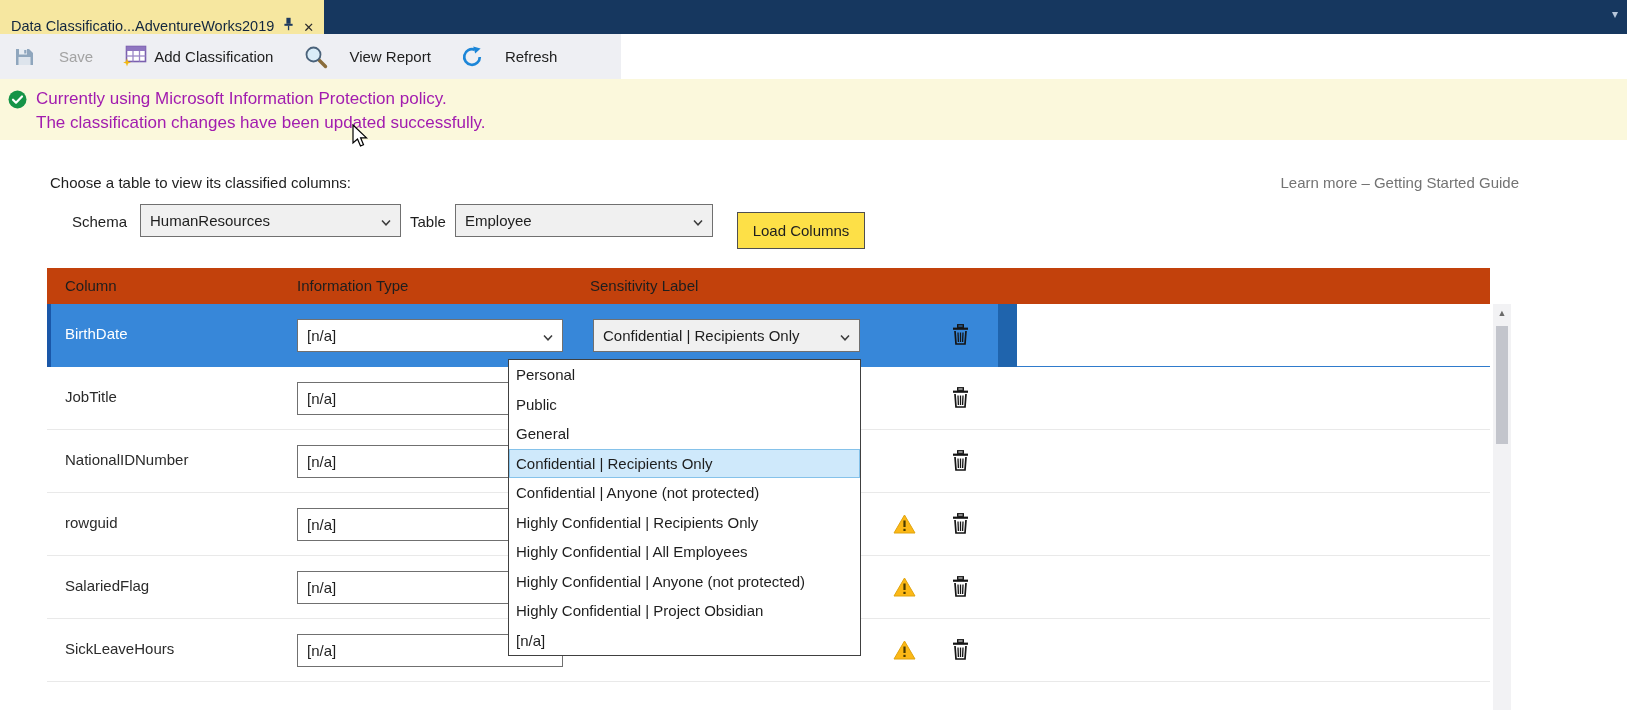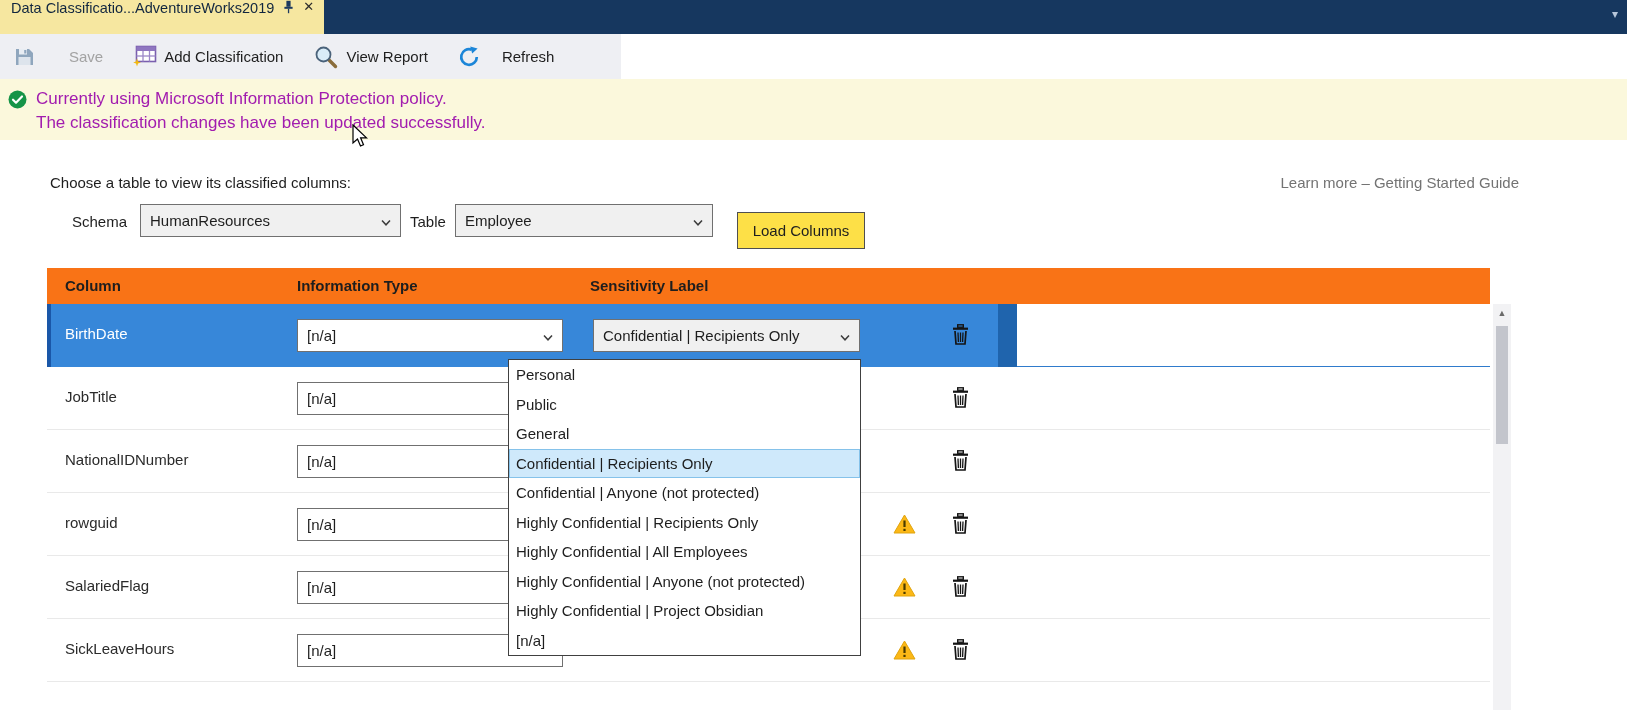--- a/index.html
+++ b/index.html
@@ -2,33 +2,33 @@
 <html><head>
 <meta charset="utf-8">
 <style>
   *{box-sizing:border-box;margin:0;padding:0}
   html,body{width:1627px;height:710px}
   body{position:relative;overflow:hidden;background:#fff;color:#1e1e1e;
        font-family:"Liberation Sans","DejaVu Sans",sans-serif;font-size:15px}
 
   
   .tabstrip{position:absolute;left:0;top:0;width:1627px;height:34px;background:#16375f}
-  .doc-tab{position:absolute;left:0;top:0;height:34px;display:flex;align-items:flex-start;gap:9px;
+  .doc-tab{position:absolute;left:0;top:0;height:34px;display:flex;align-items:flex-end;gap:9px;
            background:#f6e7a0;padding:0 10px 0 11px;font-size:14.5px;color:#11263f}
   .tab-close{font-size:13px;color:#2b2b2b;line-height:1}
   .strip-chevron{position:absolute;right:9px;top:8px;color:#b7c6da;font-size:12px;line-height:1}
 
   
   .toolbar{position:absolute;left:0;top:34px;width:1627px;height:45px;background:#fff}
   .toolbar-inner{width:621px;height:45px;background:#eeeff3;display:flex;align-items:center}
   .tb-btn{display:flex;align-items:center;height:100%;cursor:default;white-space:nowrap}
   .tb-btn .ic{display:flex;align-items:center}
-  .tb-save{padding:0 15px 0 14px;gap:34px}
+  .tb-save{padding:0 15px 0 14px;gap:24px}
   .tb-add{padding:0 15px;gap:6px}
-  .tb-view{padding:0 14px 0 16px;gap:8px}
+  .tb-view{padding:0 14px 0 16px;gap:21px}
   .tb-refresh{padding:0 13px 0 16px;gap:22px}
   .tb-label{font-size:15px;color:#1e1e1e}
   .tb-label.disabled{color:#a3a3a3}
 
   
   .banner{position:absolute;left:0;top:79px;width:1627px;height:61px;background:#fbf8dc;
           display:flex;gap:9px;padding:8px 0 0 8px}
   .banner .ic{margin-top:3px}
   .banner-text{font-size:17px;line-height:24px;color:#a21caf}
 
@@ -40,21 +40,21 @@
   .combo{background:#f0f0f0;border:1px solid #707070;display:flex;align-items:center;
          justify-content:space-between;padding:12px 9px;font-size:15px;cursor:default}
   .combo.white{background:#fff}
   .combo-schema{position:absolute;left:140px;top:204px;width:261px;height:33px}
   .combo-table{position:absolute;left:455px;top:204px;width:258px;height:33px}
   .btn-load{position:absolute;left:737px;top:212px;width:128px;height:37px;background:#fde047;
             border:1px solid #4f4f4f;display:flex;align-items:center;justify-content:center;cursor:default}
 
   
   .grid{position:absolute;left:47px;top:268px;width:1443px}
-  .grid-header{position:relative;height:36px;background:#f97316;font-weight:bold}
+  .grid-header{position:relative;height:36px;background:#c2410c;font-weight:normal}
   .gh{position:absolute;top:9px}
   .gh.c1{left:18px}.gh.c2{left:250px}.gh.c3{left:543px}
   .grid-row{position:relative;height:63px;border-bottom:1px solid #e9e9e9;background:#fff}
   .grid-row.selected{border-bottom:1px solid #2f7bcc}
   .sel-bg{position:absolute;left:0;top:0;width:951px;height:63px;background:#3787d9}
   .sel-accent{position:absolute;left:0;top:0;width:4px;height:63px;background:#1a57a8}
   .sel-endblock{position:absolute;left:951px;top:0;width:19px;height:63px;background:#1f64ad}
   .col-name{position:absolute;left:18px;top:21px;color:#2b2b2b;z-index:2}
   .selected .col-name{color:#fff}
   .row-combo{position:absolute;top:15px;height:33px;width:266px;z-index:2}

